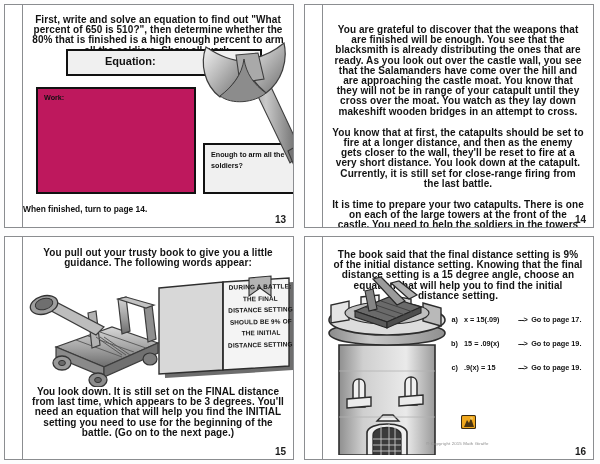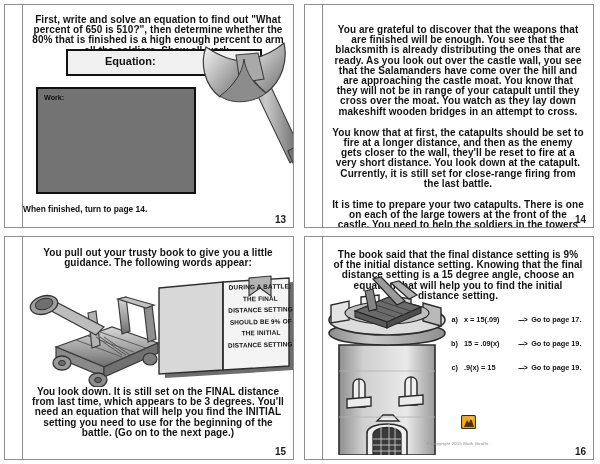--- a/index.html
+++ b/index.html
@@ -74,21 +74,21 @@
   }
   .eqbox .lab{
     position:absolute;left:6px;top:4px;
     font-size:11px;font-weight:bold;color:#111;padding-left:31px;
   }
   .workbox{
     position:absolute;
     left:13px;top:82px;
     width:160px;height:107px;
     border:2px solid #111;
-    background:#737373;
+    background:#be185d;
     box-sizing:border-box;
     text-align:right;
   }
   .workbox .lab{
     position:absolute;left:6px;top:4px;
     font-size:7.2px;font-weight:bold;color:#111;
   }
   .enoughbox{
     position:absolute;
     left:180px;top:138px;
@@ -193,20 +193,23 @@
         <p class="para p13-head">First, write and solve an equation to find out "What percent of 650 is 510?", then determine whether the 80% that is finished is a high enough percent to arm all the soldiers.  Show all work.</p>
 
         <div class="eqbox">
           <span class="lab">Equation:</span>
         </div>
 
         <div class="workbox">
           <span class="lab">Work:</span>
         </div>
 
+        <div class="enoughbox">
+          <span class="lab">Enough to arm all the soldiers?</span>
+        </div>
 
         <svg class="axe" viewBox="0 0 108 134">
           <defs>
             <linearGradient id="axeHeadG" x1="0" y1="0" x2="1" y2="1">
               <stop offset="0%" stop-color="#f2f2f2"></stop>
               <stop offset="45%" stop-color="#b9b9b9"></stop>
               <stop offset="100%" stop-color="#6e6e6e"></stop>
             </linearGradient>
             <linearGradient id="handleG" x1="0" y1="0" x2="1" y2="0">
               <stop offset="0%" stop-color="#8e8e8e"></stop>

